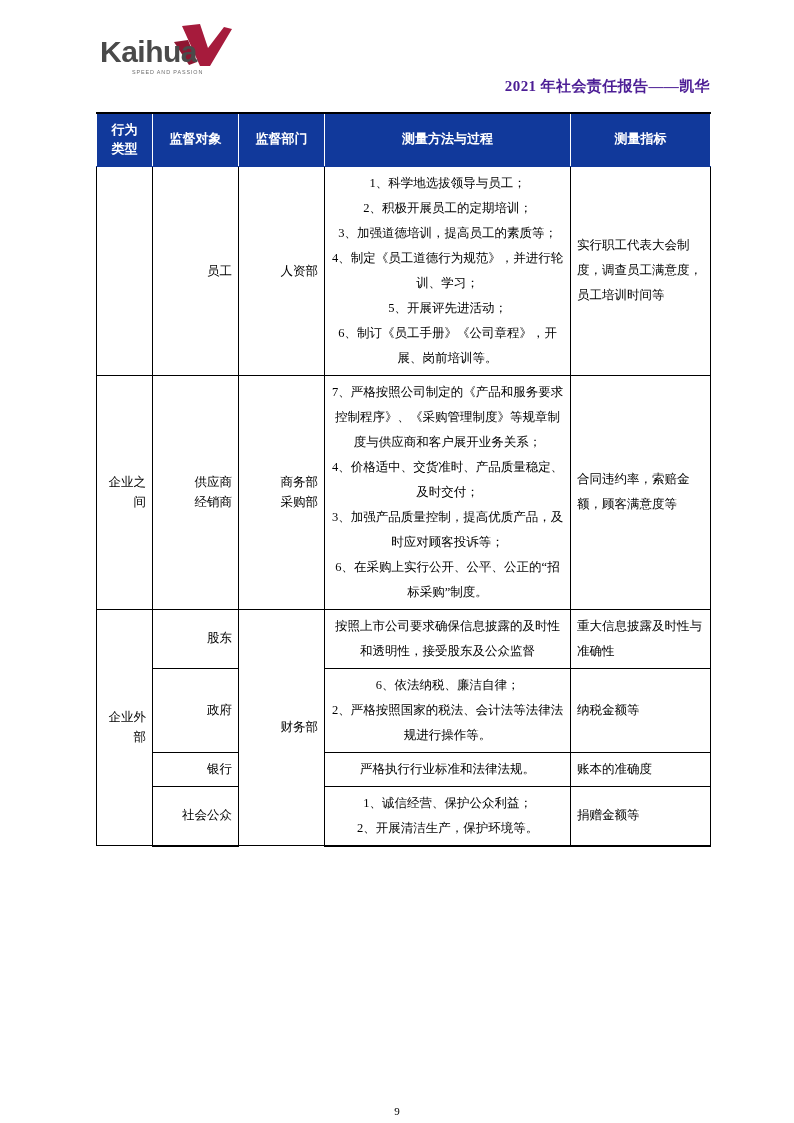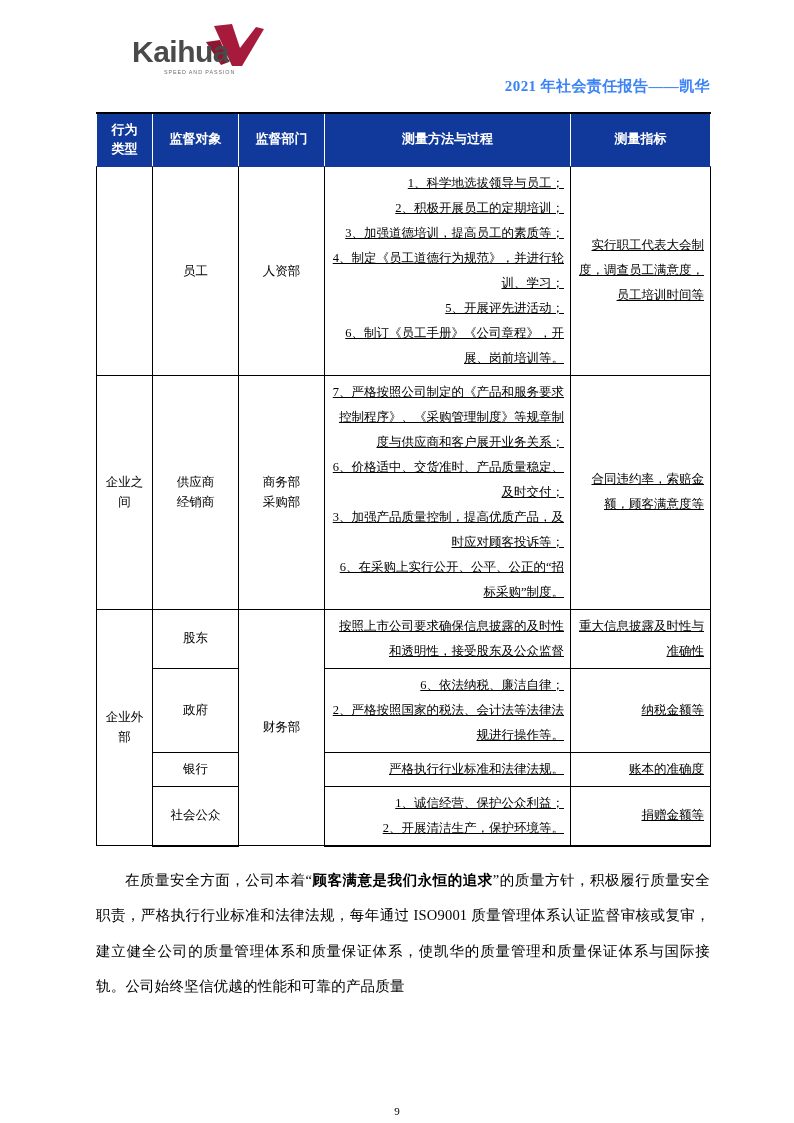--- a/index.html
+++ b/index.html
@@ -33,32 +33,31 @@
     display: flex;
     align-items: flex-start;
     justify-content: space-between;
   }
 
   .logo-block {
     position: relative;
     width: 140px;
     height: 62px;
     flex: 0 0 auto;
-    margin-left: 32px;
   }
   .logo-svg { display: block; }
 
   .header-title {
     flex: 0 0 auto;
     align-self: flex-end;
     font-family: "Liberation Serif", "DejaVu Serif", serif;
     font-weight: bold;
     font-size: 15px;
     letter-spacing: 0.4px;
-    color: #3b82f6;
+    color: #4c1d95;
     padding-bottom: 4px;
     white-space: nowrap;
   }
 
   
   .table-wrap {
     margin: 12px 112px 0 96px;
   }
   table.report-table {
     border-collapse: collapse;
@@ -89,29 +88,27 @@
     border-right: 1px solid #ffffff;
   }
   
   col.c-type    { width: 56px; }
   col.c-object  { width: 86px; }
   col.c-dept    { width: 86px; }
   col.c-method  { width: 246px; }
   col.c-index   { width: 140px; }
 
   td.cell-center {
+    text-align: right;
+  }
+  td.cell-body {
     text-align: center;
   }
-  td.cell-body {
-    text-align: right;
-    text-decoration: underline;
-  }
   td.cell-index {
-    text-align: right;
-    text-decoration: underline;
+    text-align: left;
   }
   .cell-lines > div {
     white-space: normal;
   }
   .narrow-label {
     display: block;
     line-height: 1.6;
   }
   table.report-table tbody tr:last-child td {
     border-bottom: 2px solid #000000;
@@ -222,21 +219,21 @@
             <span class="narrow-label">供应商</span>
             <span class="narrow-label">经销商</span>
           </td>
           <td class="cell-center">
             <span class="narrow-label">商务部</span>
             <span class="narrow-label">采购部</span>
           </td>
           <td class="cell-body">
             <div class="cell-lines">
               <div>7、严格按照公司制定的《产品和服务要求控制程序》、《采购管理制度》等规章制度与供应商和客户展开业务关系；</div>
-              <div>6、价格适中、交货准时、产品质量稳定、及时交付；</div>
+              <div>4、价格适中、交货准时、产品质量稳定、及时交付；</div>
               <div>3、加强产品质量控制，提高优质产品，及时应对顾客投诉等；</div>
               <div>6、在采购上实行公开、公平、公正的“招标采购”制度。</div>
             </div>
           </td>
           <td class="cell-index">合同违约率，索赔金额，顾客满意度等</td>
         </tr>
 
         <tr>
           <td class="cell-center" rowspan="4">
             <span class="narrow-label">企业外</span>
@@ -281,21 +278,18 @@
               <div>2、开展清洁生产，保护环境等。</div>
             </div>
           </td>
           <td class="cell-index">捐赠金额等</td>
         </tr>
 
       </tbody>
     </table>
   </div>
 
-  <div class="body-text">
-    <span class="indent-first"><span>在质量安全方面，公司本着“</span><b>顾客满意是我们永恒的追求</b><span>”的质量方针，积极履行质量安全职责，严格执行行业标准和法律法规，每年通过 ISO9001 质量管理体系认证监督审核或复审，建立健全公司的质量管理体系和质量保证体系，使凯华的质量管理和质量保证体系与国际接轨。公司始终坚信优越的性能和可靠的产品质量</span></span>
-  </div>
 
   <div class="page-footer">
     <span>9</span>
   </div>
 
 </div>
 
 </body></html>

